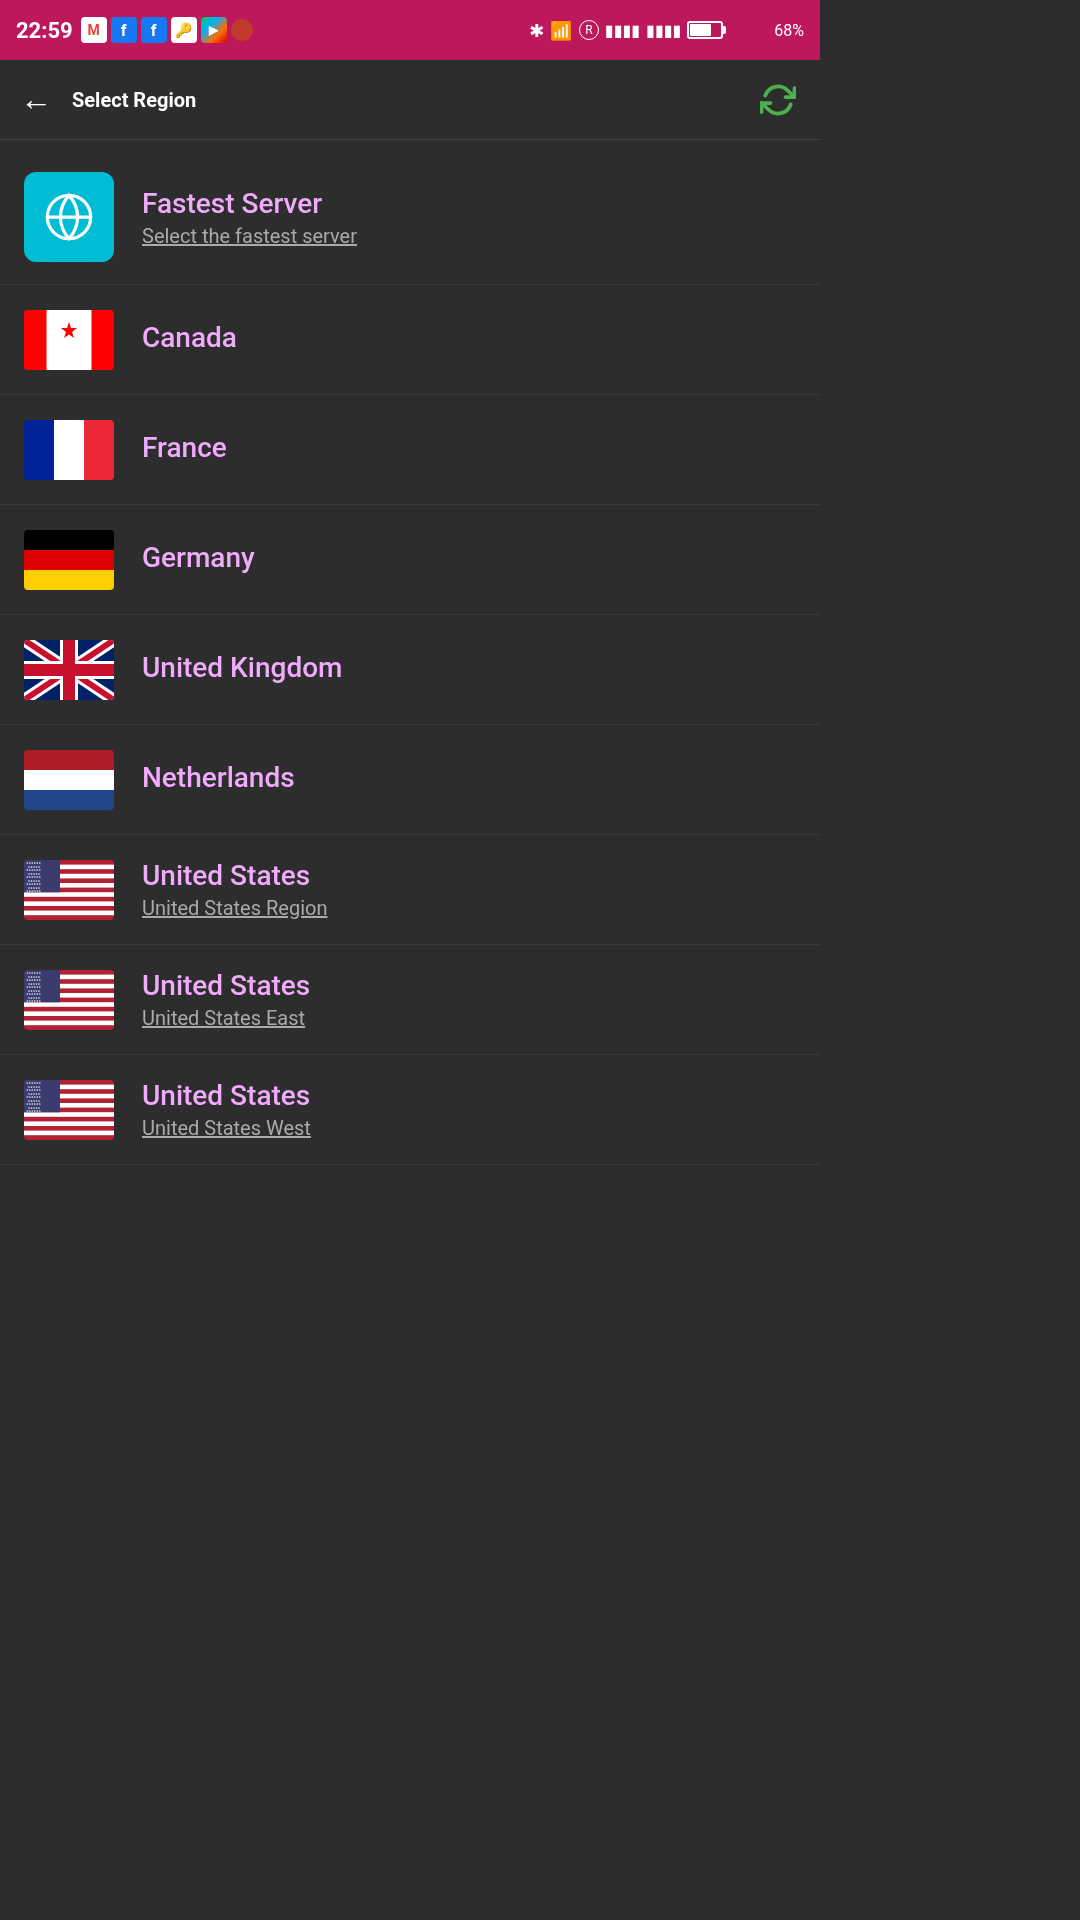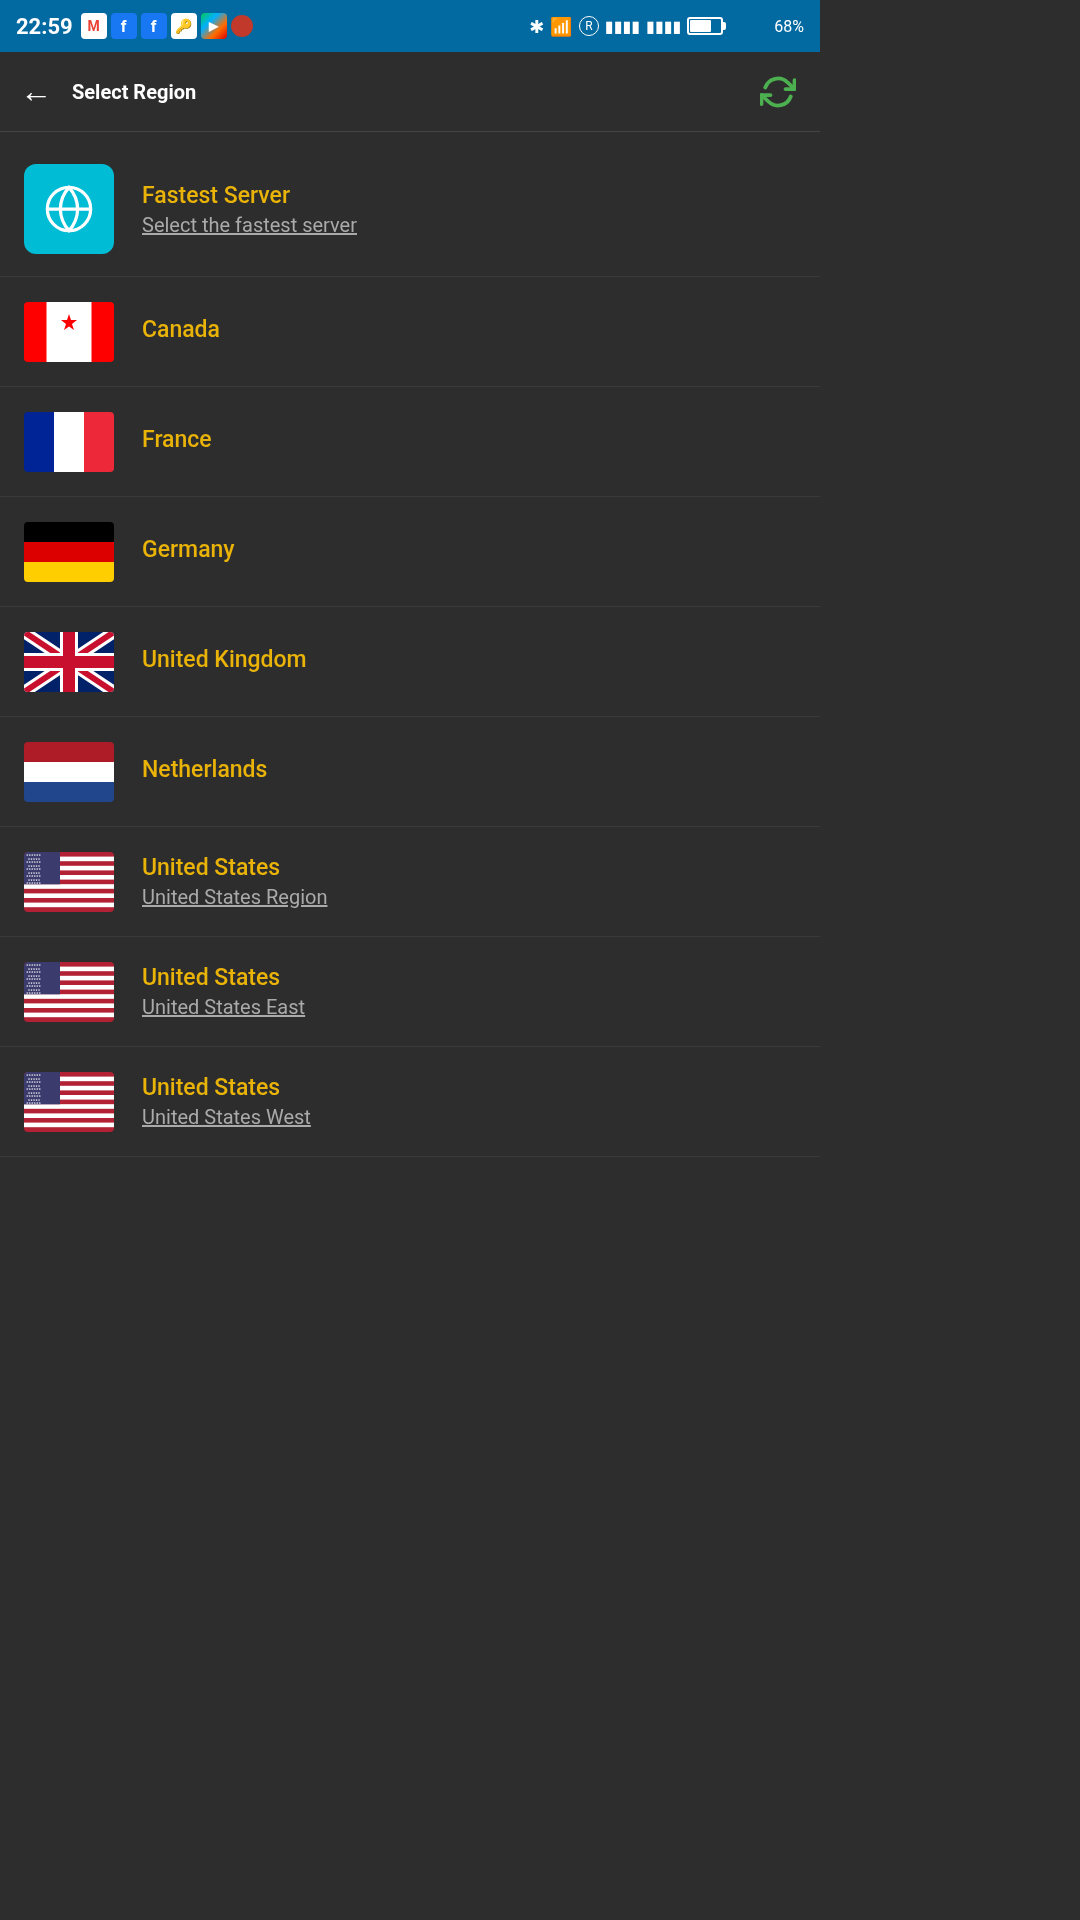--- a/index.html
+++ b/index.html
@@ -9,26 +9,26 @@
       background-color: #2d2d2d;
       color: #ffffff;
       font-family: 'Roboto', Arial, sans-serif;
       width: 820px;
       min-height: 1920px;
       overflow-x: hidden;
     }
 
     
     .status-bar {
-      background-color: #0369a1;
+      background-color: #be185d;
       display: flex;
       justify-content: space-between;
       align-items: center;
       padding: 8px 16px;
-      height: 52px;
+      height: 60px;
     }
     .status-left {
       display: flex;
       align-items: center;
       gap: 8px;
       font-size: 22px;
       font-weight: bold;
       color: #fff;
     }
     .status-icons {
@@ -172,23 +172,23 @@
     .globe-svg {
       width: 52px;
       height: 52px;
     }
 
     .region-text {
       display: flex;
       flex-direction: column;
     }
     .region-name {
-      font-size: 23px;
+      font-size: 28px;
       font-weight: 500;
-      color: #eab308;
+      color: #f0abfc;
       margin-bottom: 4px;
     }
     .region-sub {
       font-size: 20px;
       color: #aaa;
       text-decoration: underline;
     }
 
     
     .flag-ca, .flag-fr, .flag-de, .flag-gb, .flag-nl, .flag-pl, .flag-us {

